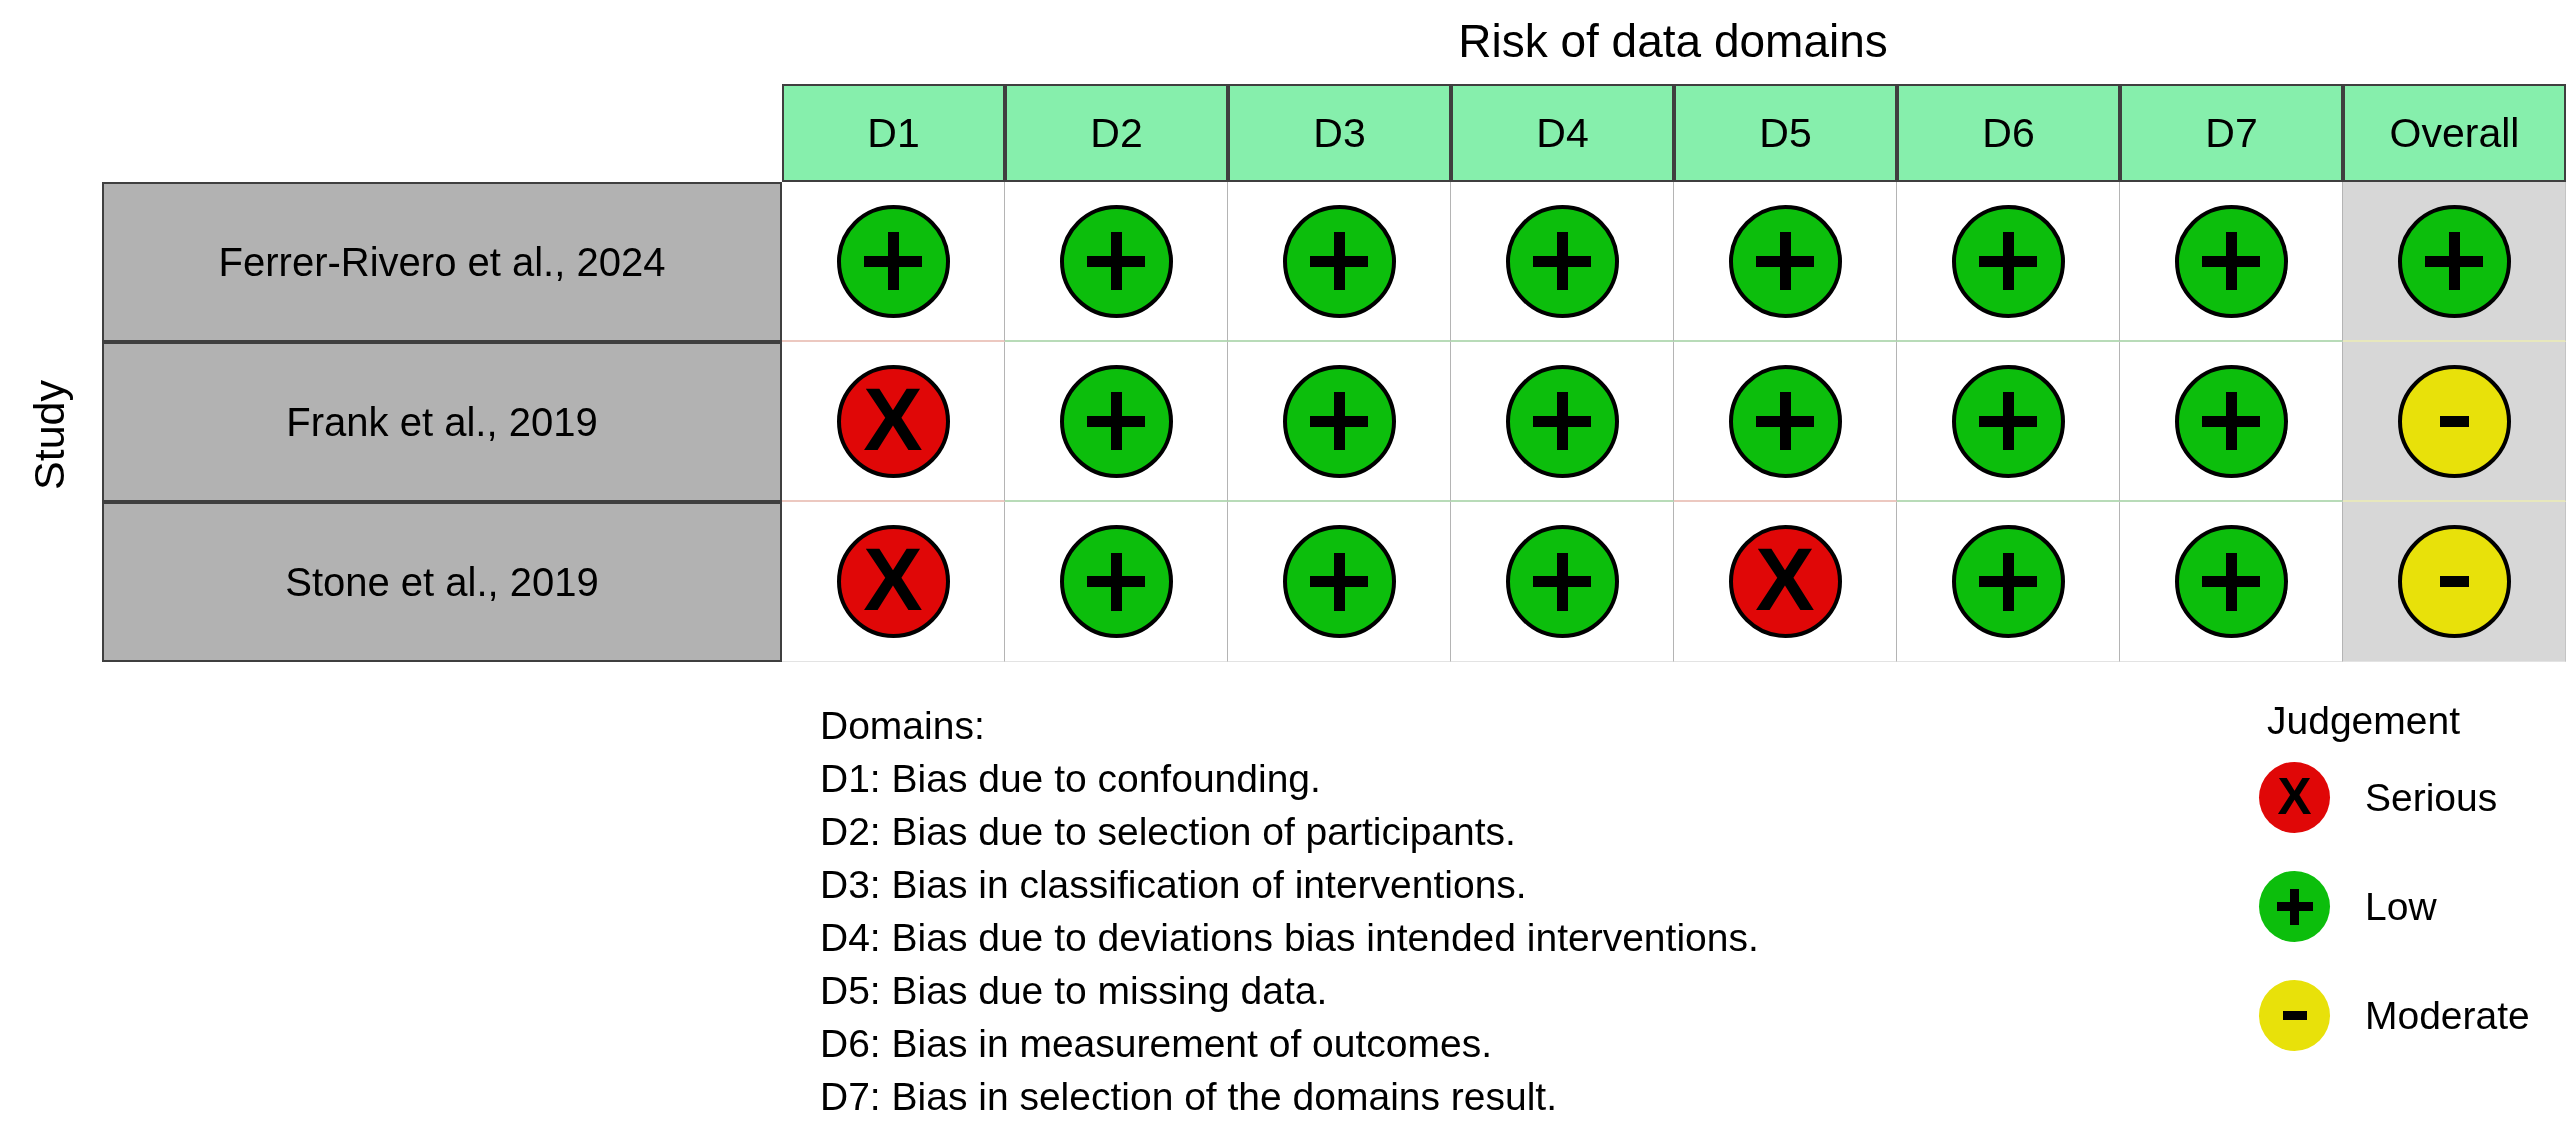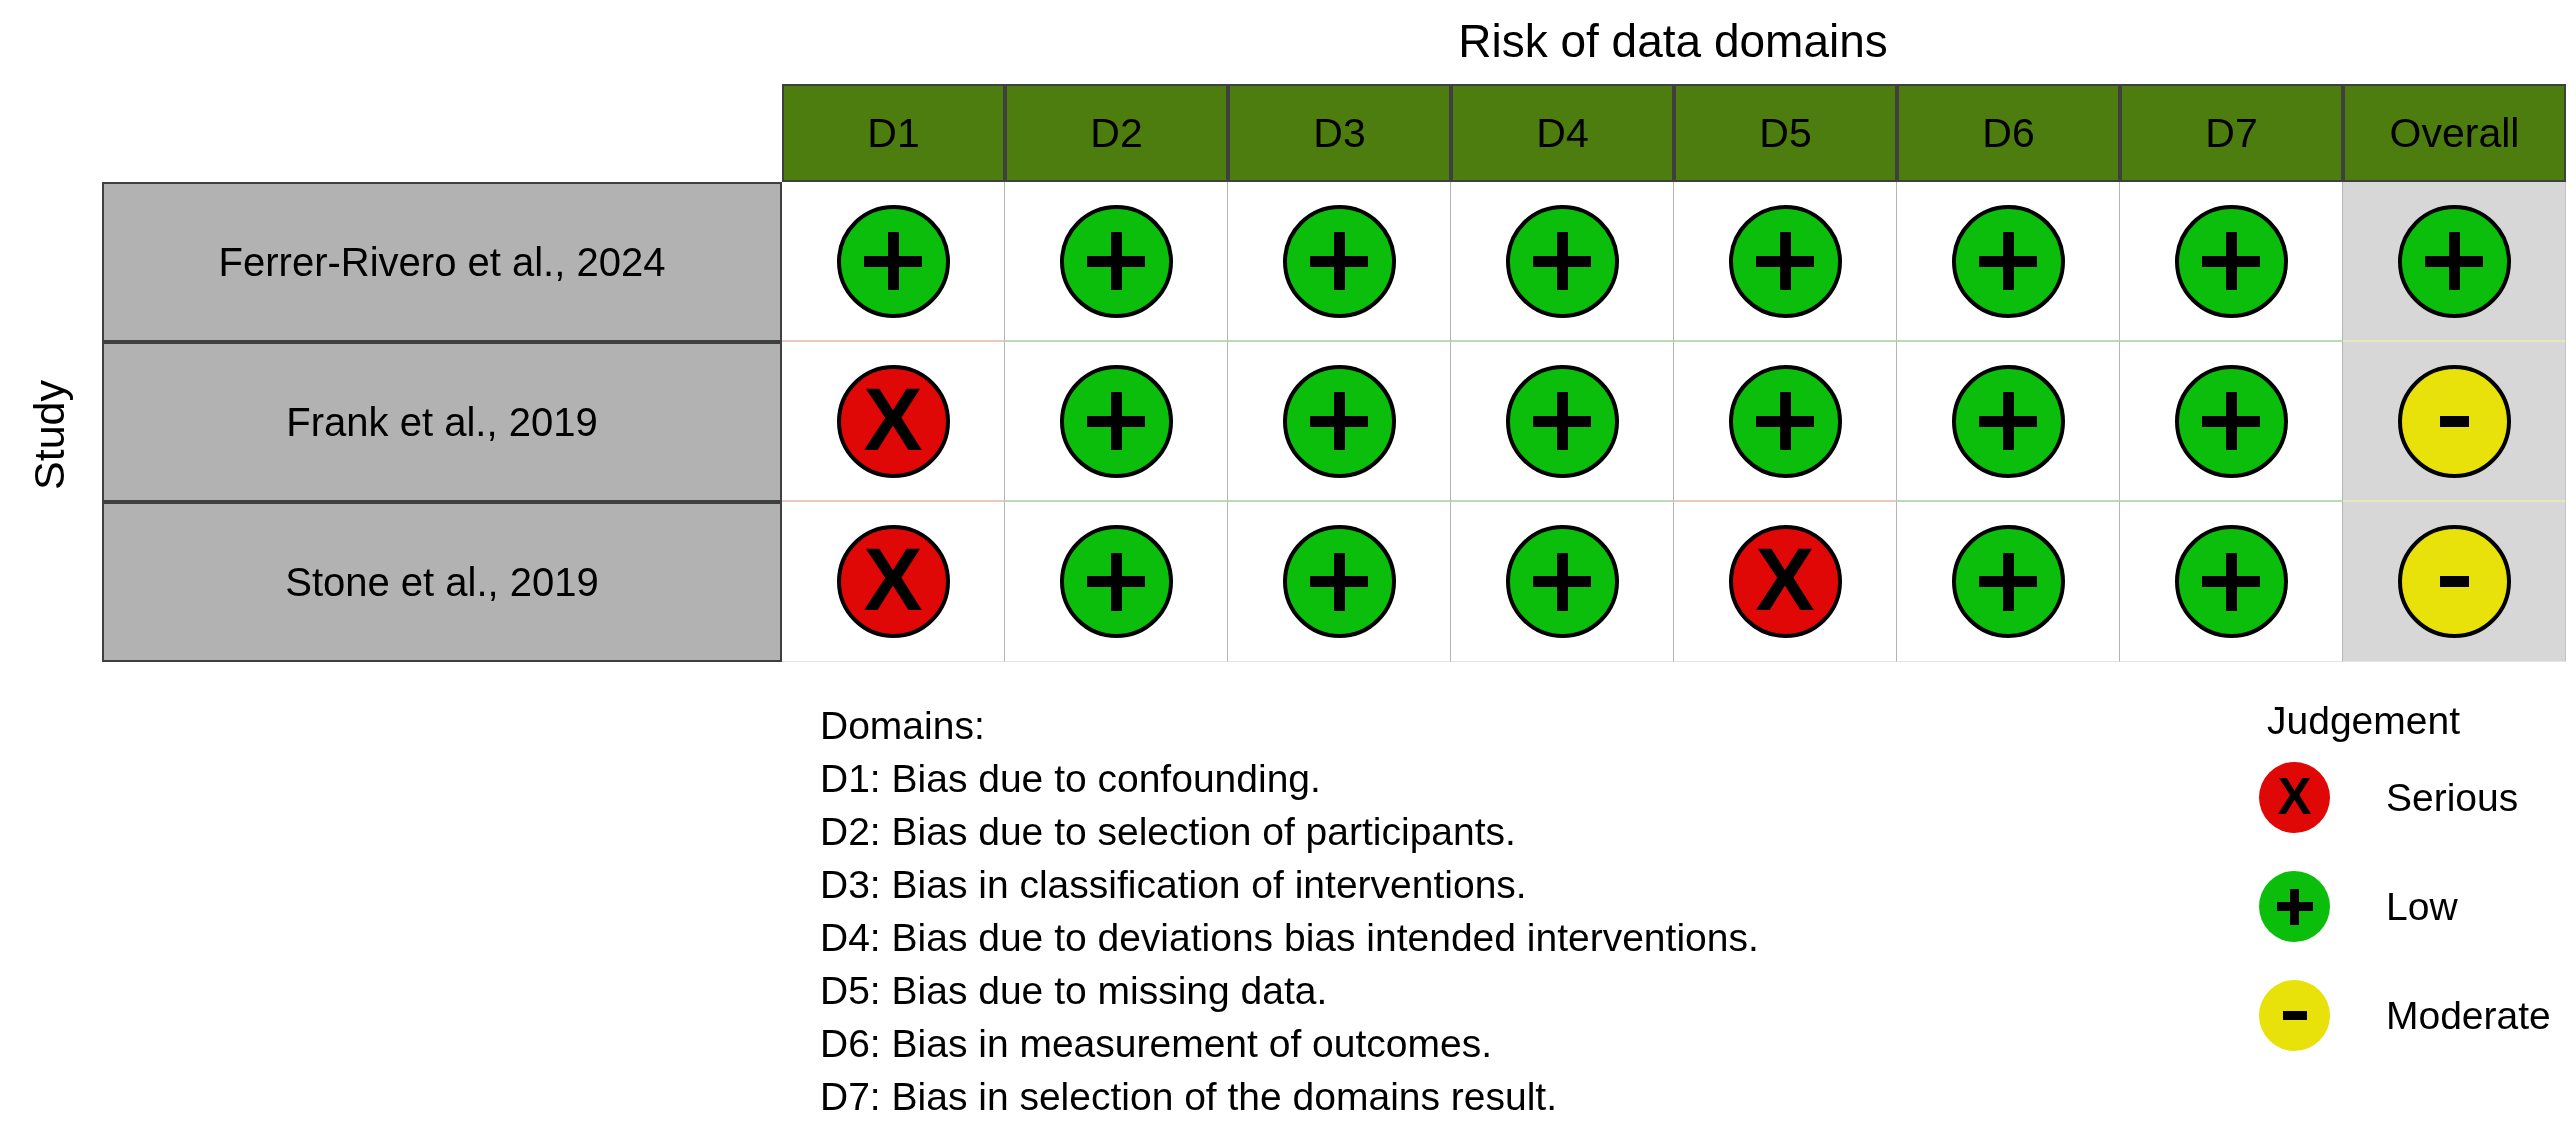--- a/index.html
+++ b/index.html
@@ -43,21 +43,21 @@
     left: 96px;
     top: 84px;
     display: grid;
     grid-template-columns: 686px repeat(8, 223px);
     grid-template-rows: 98px repeat(3, 160px);
   }
   .cell-corner {
     background: transparent;
   }
   .cell-header {
-    background: #4d7c0f;
+    background: #86efac;
     border: 2.7px solid #3f3f3f;
     display: flex;
     align-items: center;
     justify-content: center;
     font-size: 41px;
     white-space: nowrap;
   }
   .cell-study {
     background: #b2b2b2;
     border: 2.7px solid #3f3f3f;
@@ -144,21 +144,21 @@
     align-items: center;
     justify-content: center;
     position: relative;
     flex: 0 0 auto;
   }
   .legend-circle .bar-h { width: 36px; height: 8.2px; }
   .legend-circle .bar-v { width: 8.2px; height: 36px; }
   .legend-circle .sym-minus { width: 24px; height: 8.2px; }
   .legend-circle .sym-x { font-size: 51px; transform: translateY(-0.9px); }
   .judgement-label {
-    margin-left: 56px;
+    margin-left: 35px;
     font-size: 39px;
     white-space: nowrap;
   }
 </style>
 </head>
 <body>
 
 <div class="canvas">
 
   <div class="chart-title">Risk of data domains</div>

